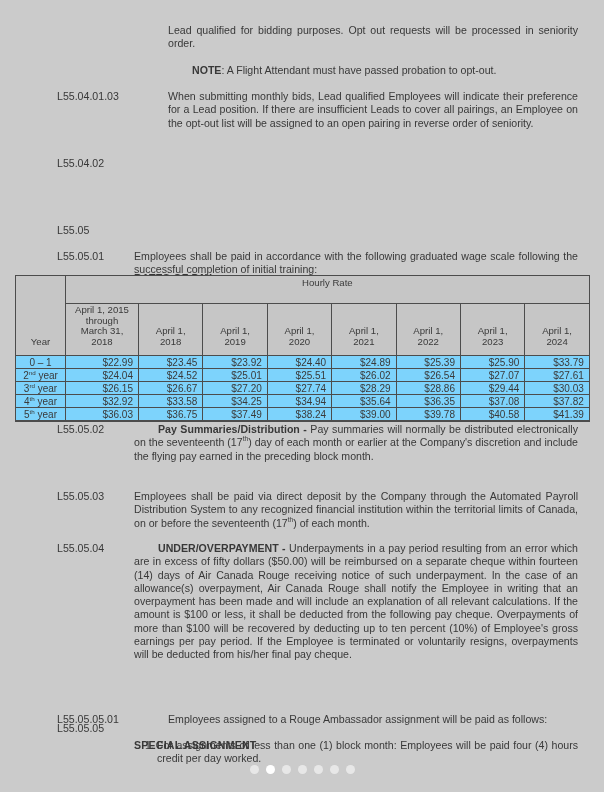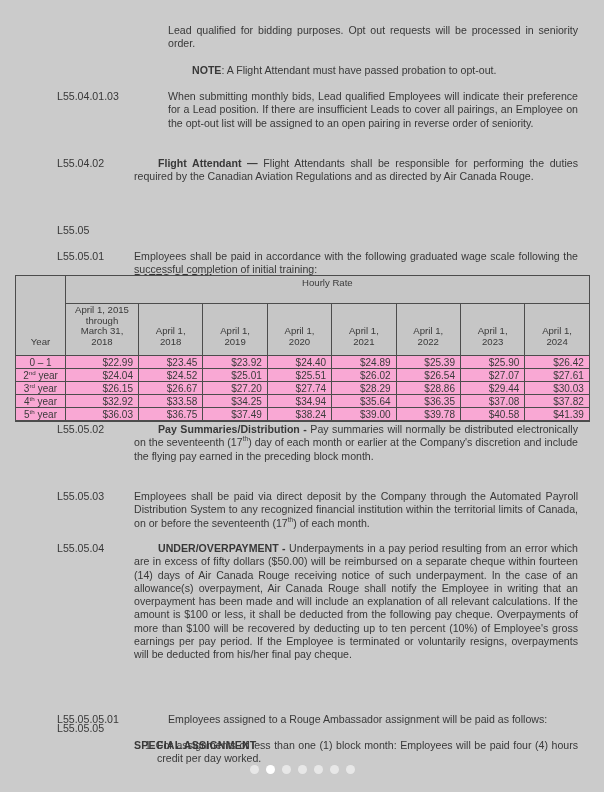--- a/index.html
+++ b/index.html
@@ -31,21 +31,21 @@
 
   
   #pay-table{
     position:absolute;top:275px;left:15px;width:574px;
     border-collapse:collapse;table-layout:fixed;
     font-size:10px;color:#3a3a3a;
   }
   #pay-table td{
     border:1px solid #4c4c4c;
     padding:0;
-    background:#f9a8d4;
+    background:#7dd3fc;
     overflow:hidden;
   }
   #pay-table td.head{
     background:#c6c6c6;
     font-size:9.6px;line-height:10.5px;
     text-align:center;vertical-align:bottom;
     padding-bottom:8px;
   }
   #pay-table td.span-head{height:15px;vertical-align:middle;padding-bottom:12px;}
   #pay-table td.date-head{white-space:pre-line;height:43px;}
@@ -74,21 +74,20 @@
 <div id="page">
 
   <div class="body narrow" style="top:24px">Lead qualified for bidding purposes. Opt out requests will be processed in seniority order.</div>
 
   <div class="body narrow" style="top:64px"><b>NOTE</b>: A Flight Attendant must have passed probation to opt-out.</div>
 
   <div class="label" style="top:90px">L55.04.01.03</div>
   <div class="body narrow" style="top:90px">When submitting monthly bids, Lead qualified Employees will indicate their preference for a Lead position. If there are insufficient Leads to cover all pairings, an Employee on the opt-out list will be assigned to an open pairing in reverse order of seniority.</div>
 
   <div class="label" style="top:157px">L55.04.02</div>
-  <div class="body wide" style="top:157px"><b>Flight Attendant — </b>Flight Attendants shall be responsible for performing the duties required by the Canadian Aviation Regulations and as directed by Air Canada Rouge.</div>
 
   <div class="label" style="top:224px">L55.05</div>
   <div class="body wide heading" style="top:224px">RATES OF PAY</div>
 
   <div class="label" style="top:250px">L55.05.01</div>
   <div class="body wide" style="top:250px">Employees shall be paid in accordance with the following graduated wage scale following the successful completion of initial training:</div>
 
   <table id="pay-table">
     <colgroup>
       <col class="c-year">
@@ -130,21 +129,21 @@
     <tbody>
         <tr>
           <td class="yr">0 – 1</td>
           <td class="val">$22.99</td>
           <td class="val">$23.45</td>
           <td class="val">$23.92</td>
           <td class="val">$24.40</td>
           <td class="val">$24.89</td>
           <td class="val">$25.39</td>
           <td class="val">$25.90</td>
-          <td class="val">$26.42</td>
+          <td class="val">$33.79</td>
         </tr>
         <tr>
           <td class="yr">2<sup>nd</sup> year</td>
           <td class="val">$24.04</td>
           <td class="val">$24.52</td>
           <td class="val">$25.01</td>
           <td class="val">$25.51</td>
           <td class="val">$26.02</td>
           <td class="val">$26.54</td>
           <td class="val">$27.07</td>

